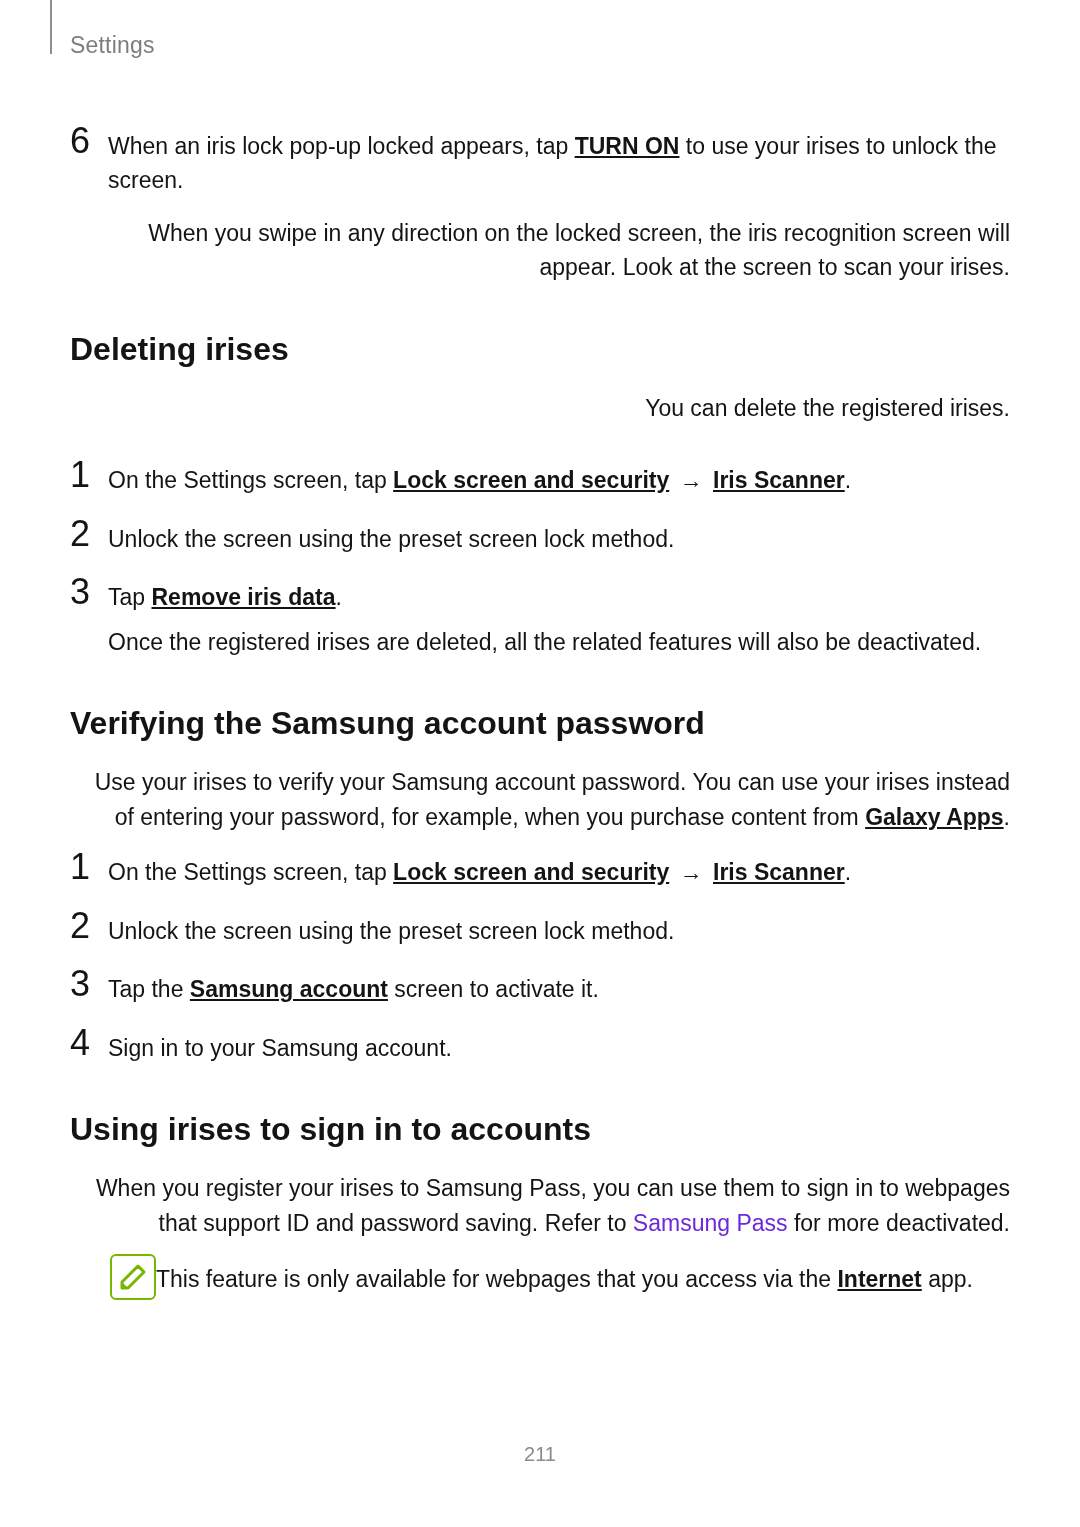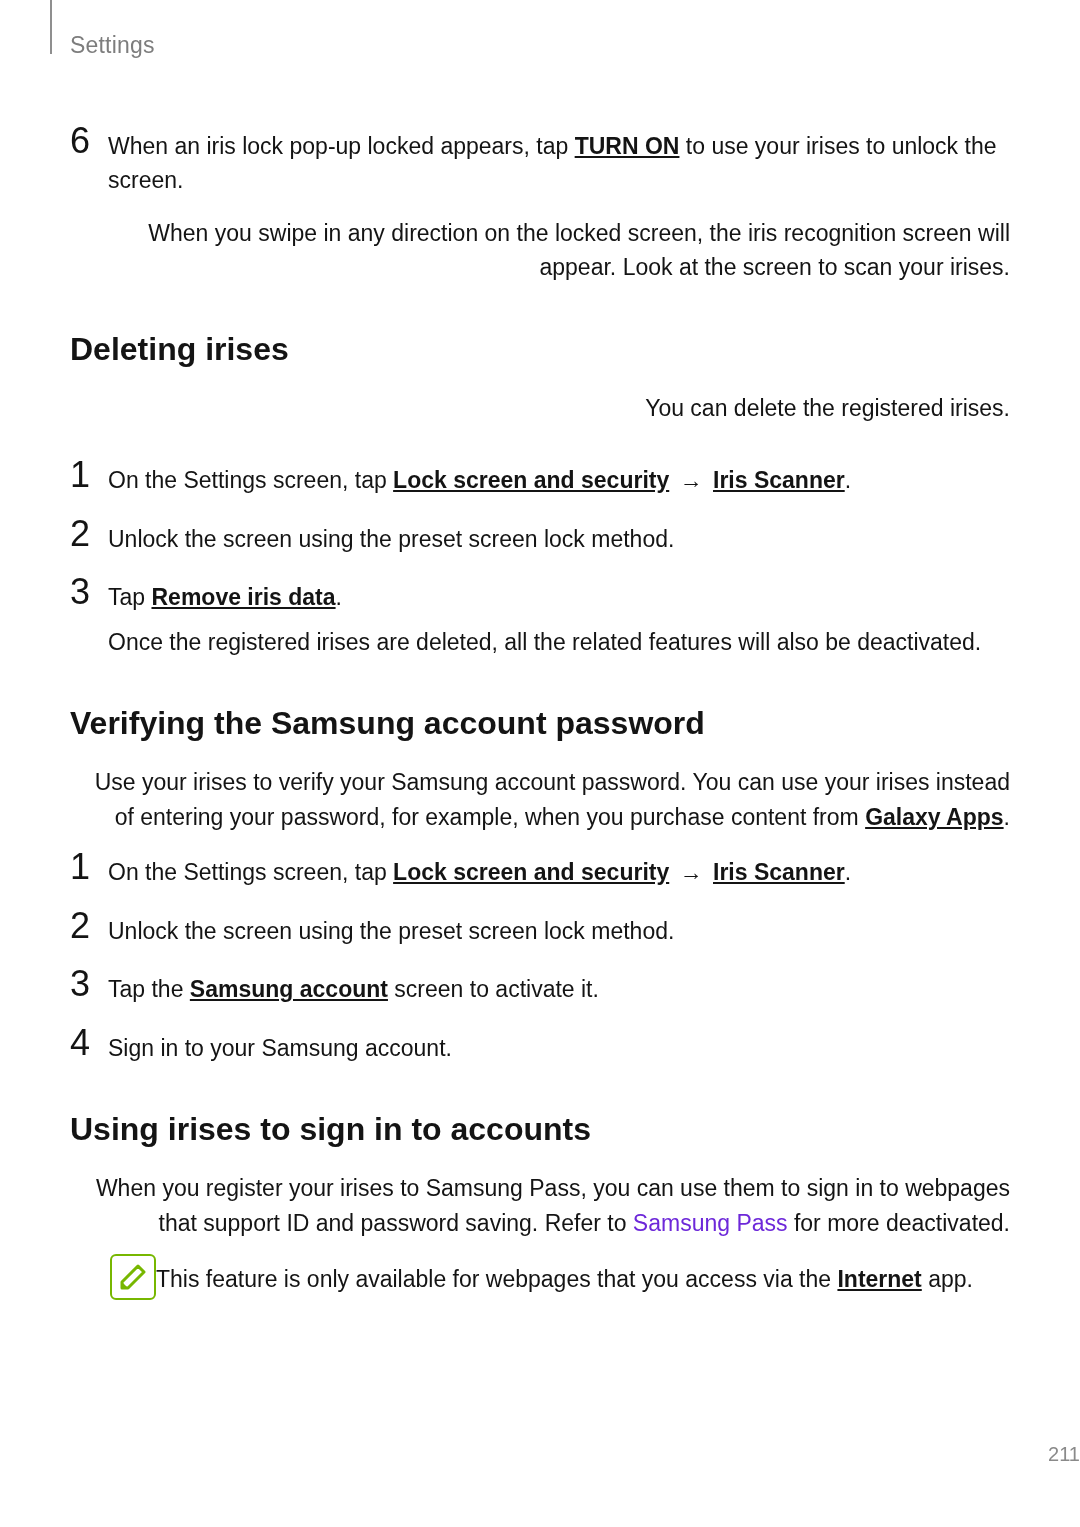--- a/index.html
+++ b/index.html
@@ -82,21 +82,21 @@
       justify-content: center;
     }
     .note-icon svg { display:block; }
 
     .note-text { flex: 1; padding-top: 8px; }
 
     .page-number {
       position: absolute;
       bottom: 58px;
       left: 0; right: 0;
-      text-align: right;
+      text-align: center;
       color: #8a8a8a;
       font-size: 20px;
     }
   </style>
 </head>
 <body>
 
 <div class="page">
   <div class="header-rule"></div>
   <div class="header-title">Settings</div>

